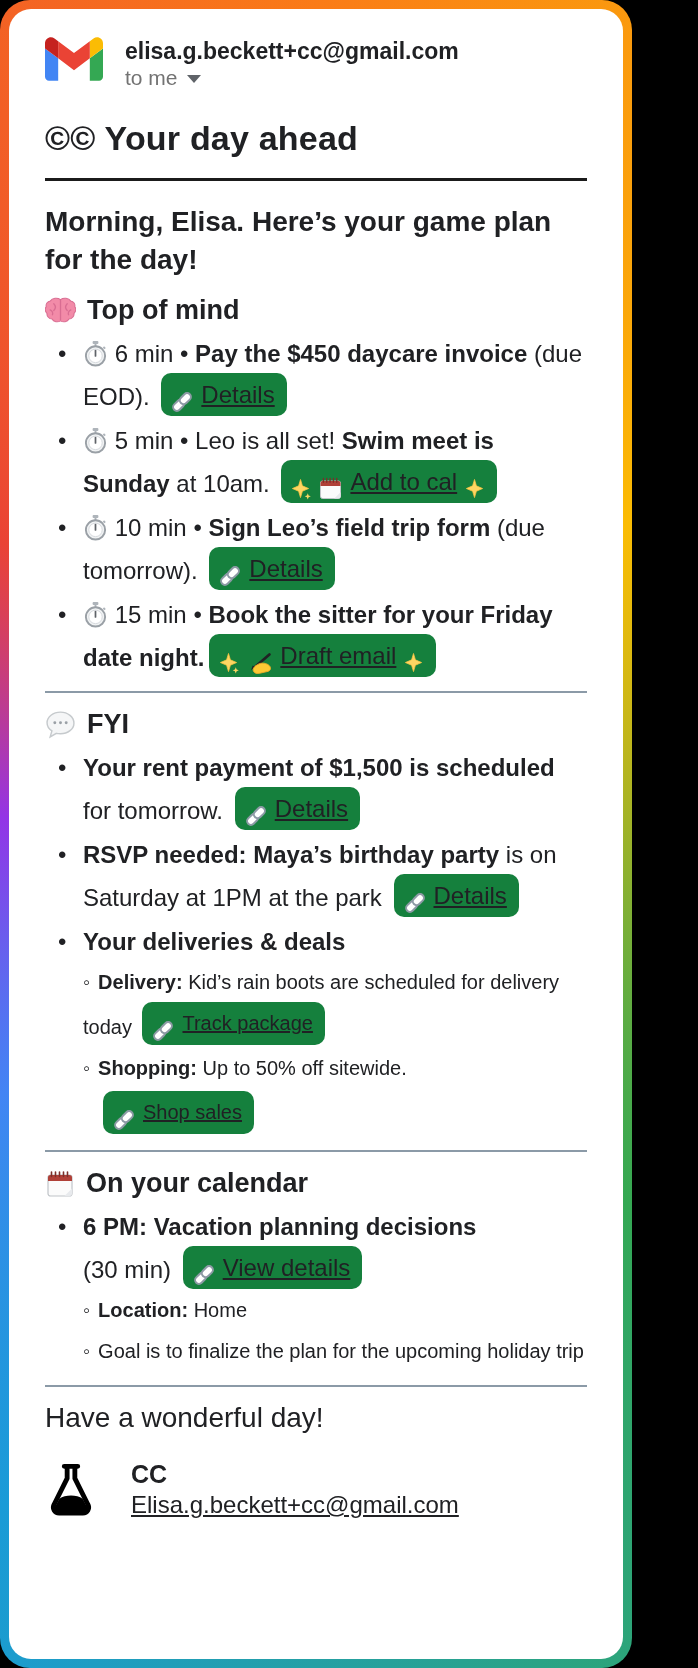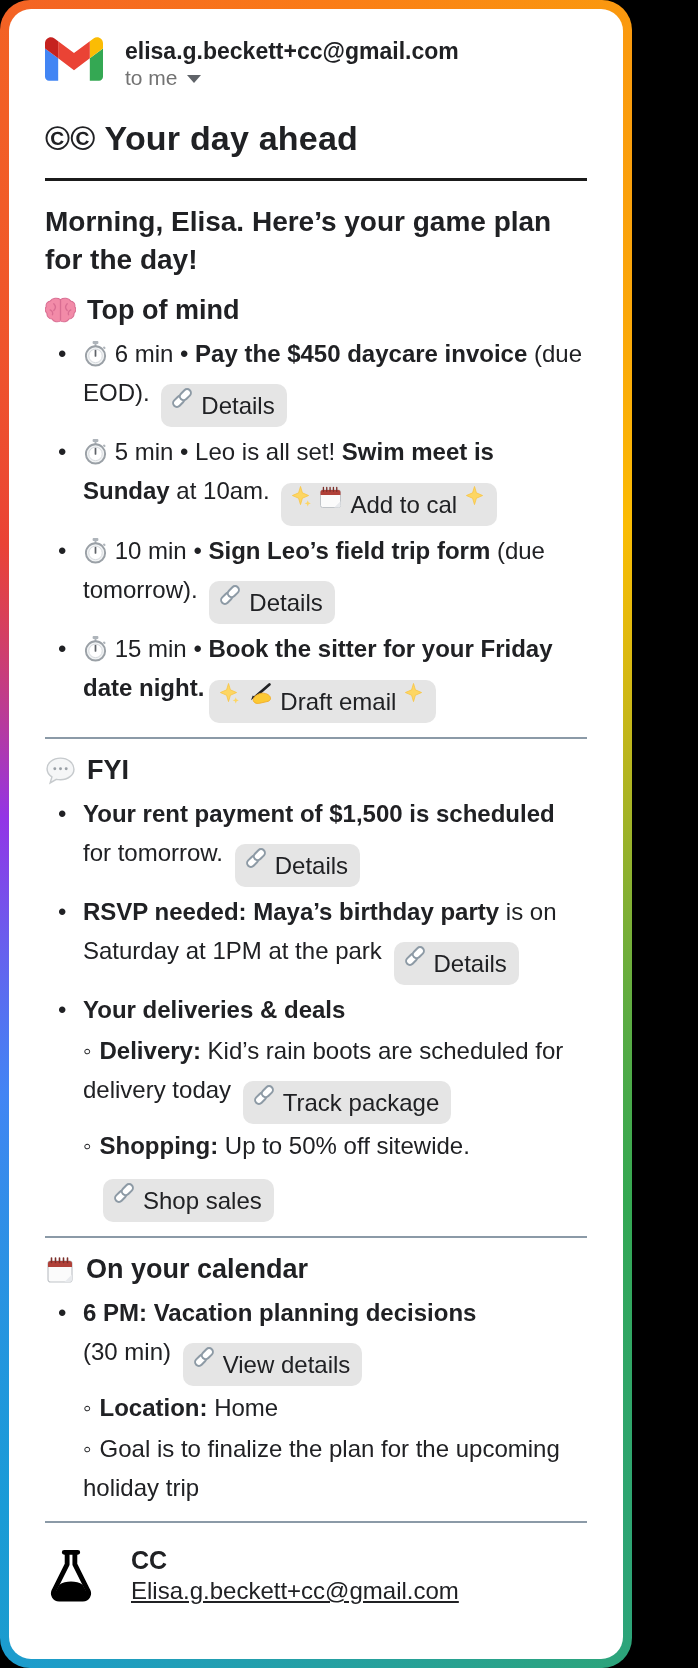--- a/index.html
+++ b/index.html
@@ -18,26 +18,26 @@
   .page-title{font-size:34px;font-weight:bold;margin-top:28px;letter-spacing:.2px;}
   .title-rule{border:none;border-top:3px solid #1b1b1b;margin:20px 0 0 0;}
   .greeting{font-size:28px;font-weight:bold;line-height:38px;margin-top:22px;max-width:600px;}
   
   .section-heading{display:flex;align-items:center;gap:11px;font-size:27px;font-weight:bold;margin:16px 0 8px 0;}
   .section-divider{border:none;border-top:2px solid #8b9aa7;margin:14px 0 12px 0;}
   
   .li{display:flex;margin:5px 0;}
   .marker{width:38px;box-sizing:border-box;padding-left:13px;font-size:24px;line-height:39px;flex:none;}
   .li-body{flex:1;font-size:24px;line-height:39px;}
-  .sub{margin:2px 0 0 0;font-size:24px;line-height:39px;}
+  .sub{margin:2px 0 0 0;font-size:20px;line-height:39px;}
   .submarker{margin-right:8px;}
   b{font-weight:bold;}
   
-  .chip{display:inline-flex;align-items:flex-start;gap:7px;background:#e5e5e5;border-radius:10px;
-    padding:2px 12px 2px 9px;margin-left:5px;vertical-align:-9px;cursor:pointer;white-space:nowrap;}
+  .chip{display:inline-flex;align-items:flex-end;gap:7px;background:#15803d;border-radius:10px;
+    padding:2px 12px 2px 9px;margin-left:5px;vertical-align:-9px;cursor:pointer;white-space:nowrap;text-decoration:underline;}
   .chip-line{margin-top:3px;padding-left:20px;}
   .icon-inline{display:inline-block;vertical-align:-5px;line-height:0;}
   
   .closing{font-size:28px;line-height:38px;margin-top:10px;}
   .footer{display:flex;align-items:center;gap:34px;margin-top:22px;}
   .footer-name{font-weight:bold;font-size:25px;line-height:30px;}
   .footer-email{font-size:24px;line-height:32px;color:#202124;text-decoration:underline;cursor:pointer;}
 </style>
 </head>
 <body>
@@ -281,20 +281,21 @@
               </svg></span>
             <span>View details</span>
           </span>
         <p class="sub"><span class="submarker">◦</span><b>Location:</b><span> Home</span></p>
         <p class="sub"><span class="submarker">◦</span><span>Goal is to finalize the plan for the upcoming holiday trip</span></p>
       </div>
     </div>
 
     <hr class="section-divider">
 
+    <div class="closing">Have a wonderful day!</div>
 
     <div class="footer">
       <span class="icon-inline">
         <svg width="52" height="56" viewBox="0 0 52 58">
           <path d="M19 4.5h14 M22 5v12L8.5 44a6 6 0 0 0 5.2 9h24.6A6 6 0 0 0 43.5 44L30 17V5" fill="none" stroke="#000" stroke-width="5" stroke-linecap="round" stroke-linejoin="round"></path>
           <path d="M14 38c6-4.4 18-4.4 24 0l4.6 8.6a3.6 3.6 0 0 1-3.1 5.4H12.5a3.6 3.6 0 0 1-3.1-5.4z" fill="#000"></path>
         </svg>
       </span>
       <div>
         <div class="footer-name">CC</div>

